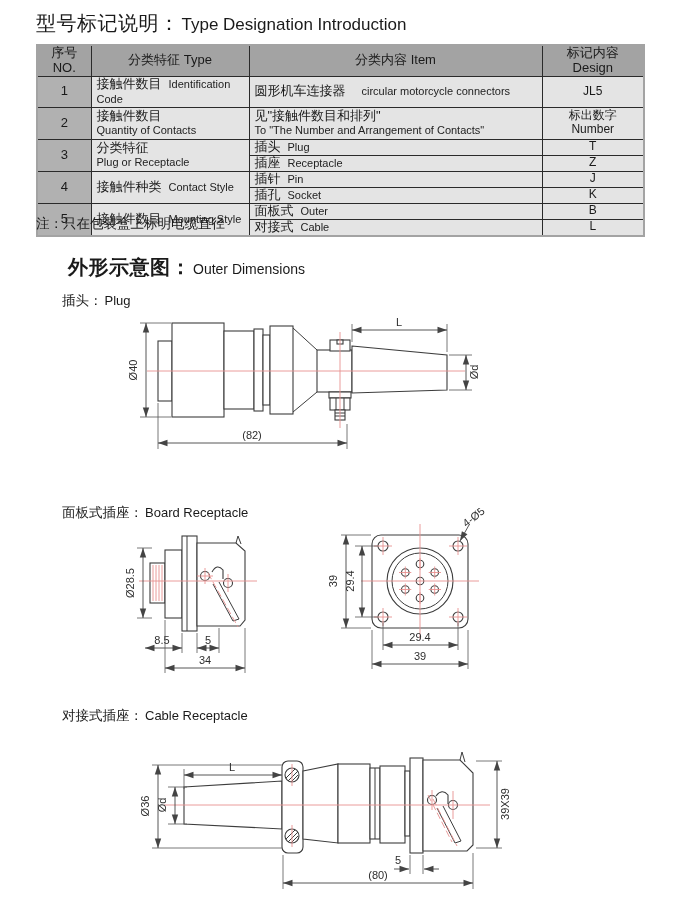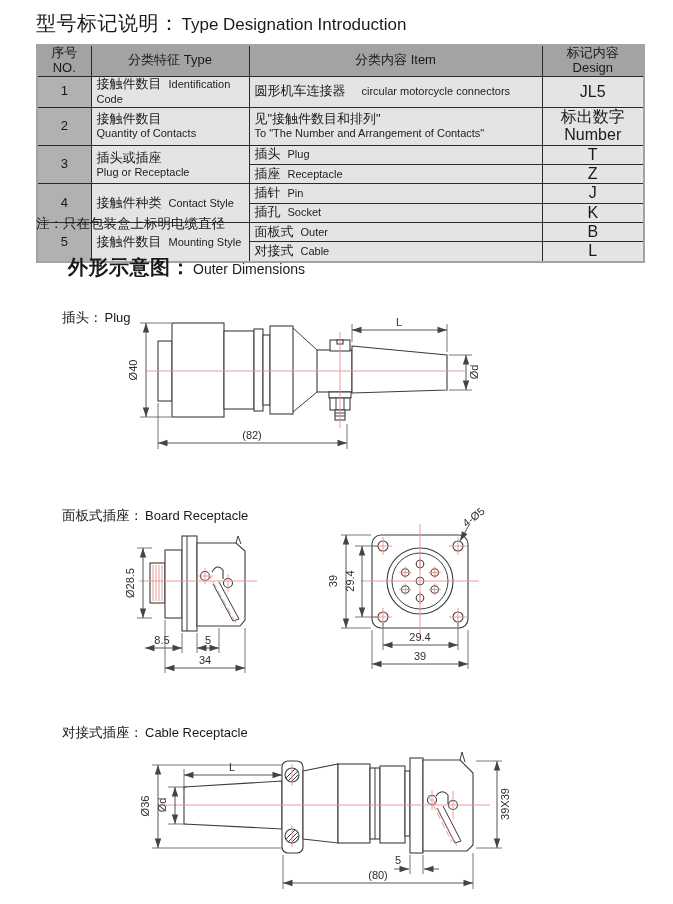--- a/index.html
+++ b/index.html
@@ -16,34 +16,34 @@
   .h-section{left:36px;top:254px;white-space:nowrap;}
   .h-section .zh-big{font-size:20px;font-weight:bold;letter-spacing:.5px;margin-left:32px;}
   .h-section .en-big{font-size:14px;margin-left:2px;}
   
   table.spec{left:36px;top:44px;width:607px;border-collapse:collapse;table-layout:fixed;
     position:absolute;border:2px solid #a3a3a3;}
   table.spec th,table.spec td{border:1px solid #2a2a2a;padding:0 5px;line-height:1.15;}
   table.spec th{background:#a3a3a3;font-weight:normal;font-size:13px;height:20px;text-align:center;}
   td.no-cell{background:#b1b1b1;text-align:center;font-size:13px;}
   td.type-cell,td.item-cell{background:#e4e4e4;text-align:left;font-size:13px;}
-  td.design-cell{background:#e4e4e4;text-align:center;font-size:16px;}
+  td.design-cell{background:#e4e4e4;text-align:center;font-size:12px;}
   tr.r1{height:18px;}  tr.r2{height:32px;}  tr.sub{height:16px;}
   .zh{font-size:13px;}
   .en{font-size:11px;margin-left:7px;color:#222;}
   .stack .zh,.stack .en{display:block;margin-left:0;}
   .gapwide .en{margin-left:16px;}
   
   .note{left:36px;top:214px;font-size:13.5px;line-height:1.5;display:flex;white-space:nowrap;}
   .note-label{flex:0 0 auto;}
   
-  .fig-label{font-size:13.5px;white-space:nowrap;margin-top:17px;}
+  .fig-label{font-size:13.5px;white-space:nowrap;}
   .fig-label .en-small{font-size:13px;margin-left:2px;}
   .lbl-plug{left:62px;top:292px;}
-  .lbl-board{left:62px;top:490px;}
+  .lbl-board{left:62px;top:504px;}
   .lbl-cable{left:62px;top:707px;}
   
   .drw{position:absolute;}
   .drw-plug{left:125px;top:312px;}
   .drw-board{left:95px;top:508px;}
   .drw-cable{left:140px;top:733px;}
   svg text{font-size:11px;fill:#2e2e2e;font-family:"Liberation Sans","DejaVu Sans",sans-serif;}
   .body{stroke:#3d3d3d;stroke-width:1.1;fill:#fff;}
   .bodyline{stroke:#3d3d3d;stroke-width:1;fill:none;}
   .dim{stroke:#444;stroke-width:.9;fill:none;}
@@ -88,21 +88,21 @@
         </td>
       <td class="item-cell stack">
           <span class="zh">见"接触件数目和排列"</span>
           <span class="en">To "The Number and Arrangement of Contacts"</span>
         </td>
       <td class="design-cell">标出数字 Number</td>
     </tr>
     <tr class="sub">
       <td class="no-cell" rowspan="2">3</td>
       <td class="type-cell stack" rowspan="2">
-          <span class="zh">插头或插座</span>
+          <span class="zh">分类特征</span>
           <span class="en">Plug or Receptacle</span>
         </td>
       <td class="item-cell"><span class="zh">插头</span><span class="en">Plug</span></td>
       <td class="design-cell">T</td>
     </tr>
     <tr class="sub">
       <td class="item-cell"><span class="zh">插座</span><span class="en">Receptacle</span></td>
       <td class="design-cell">Z</td>
     </tr>
     <tr class="sub">

